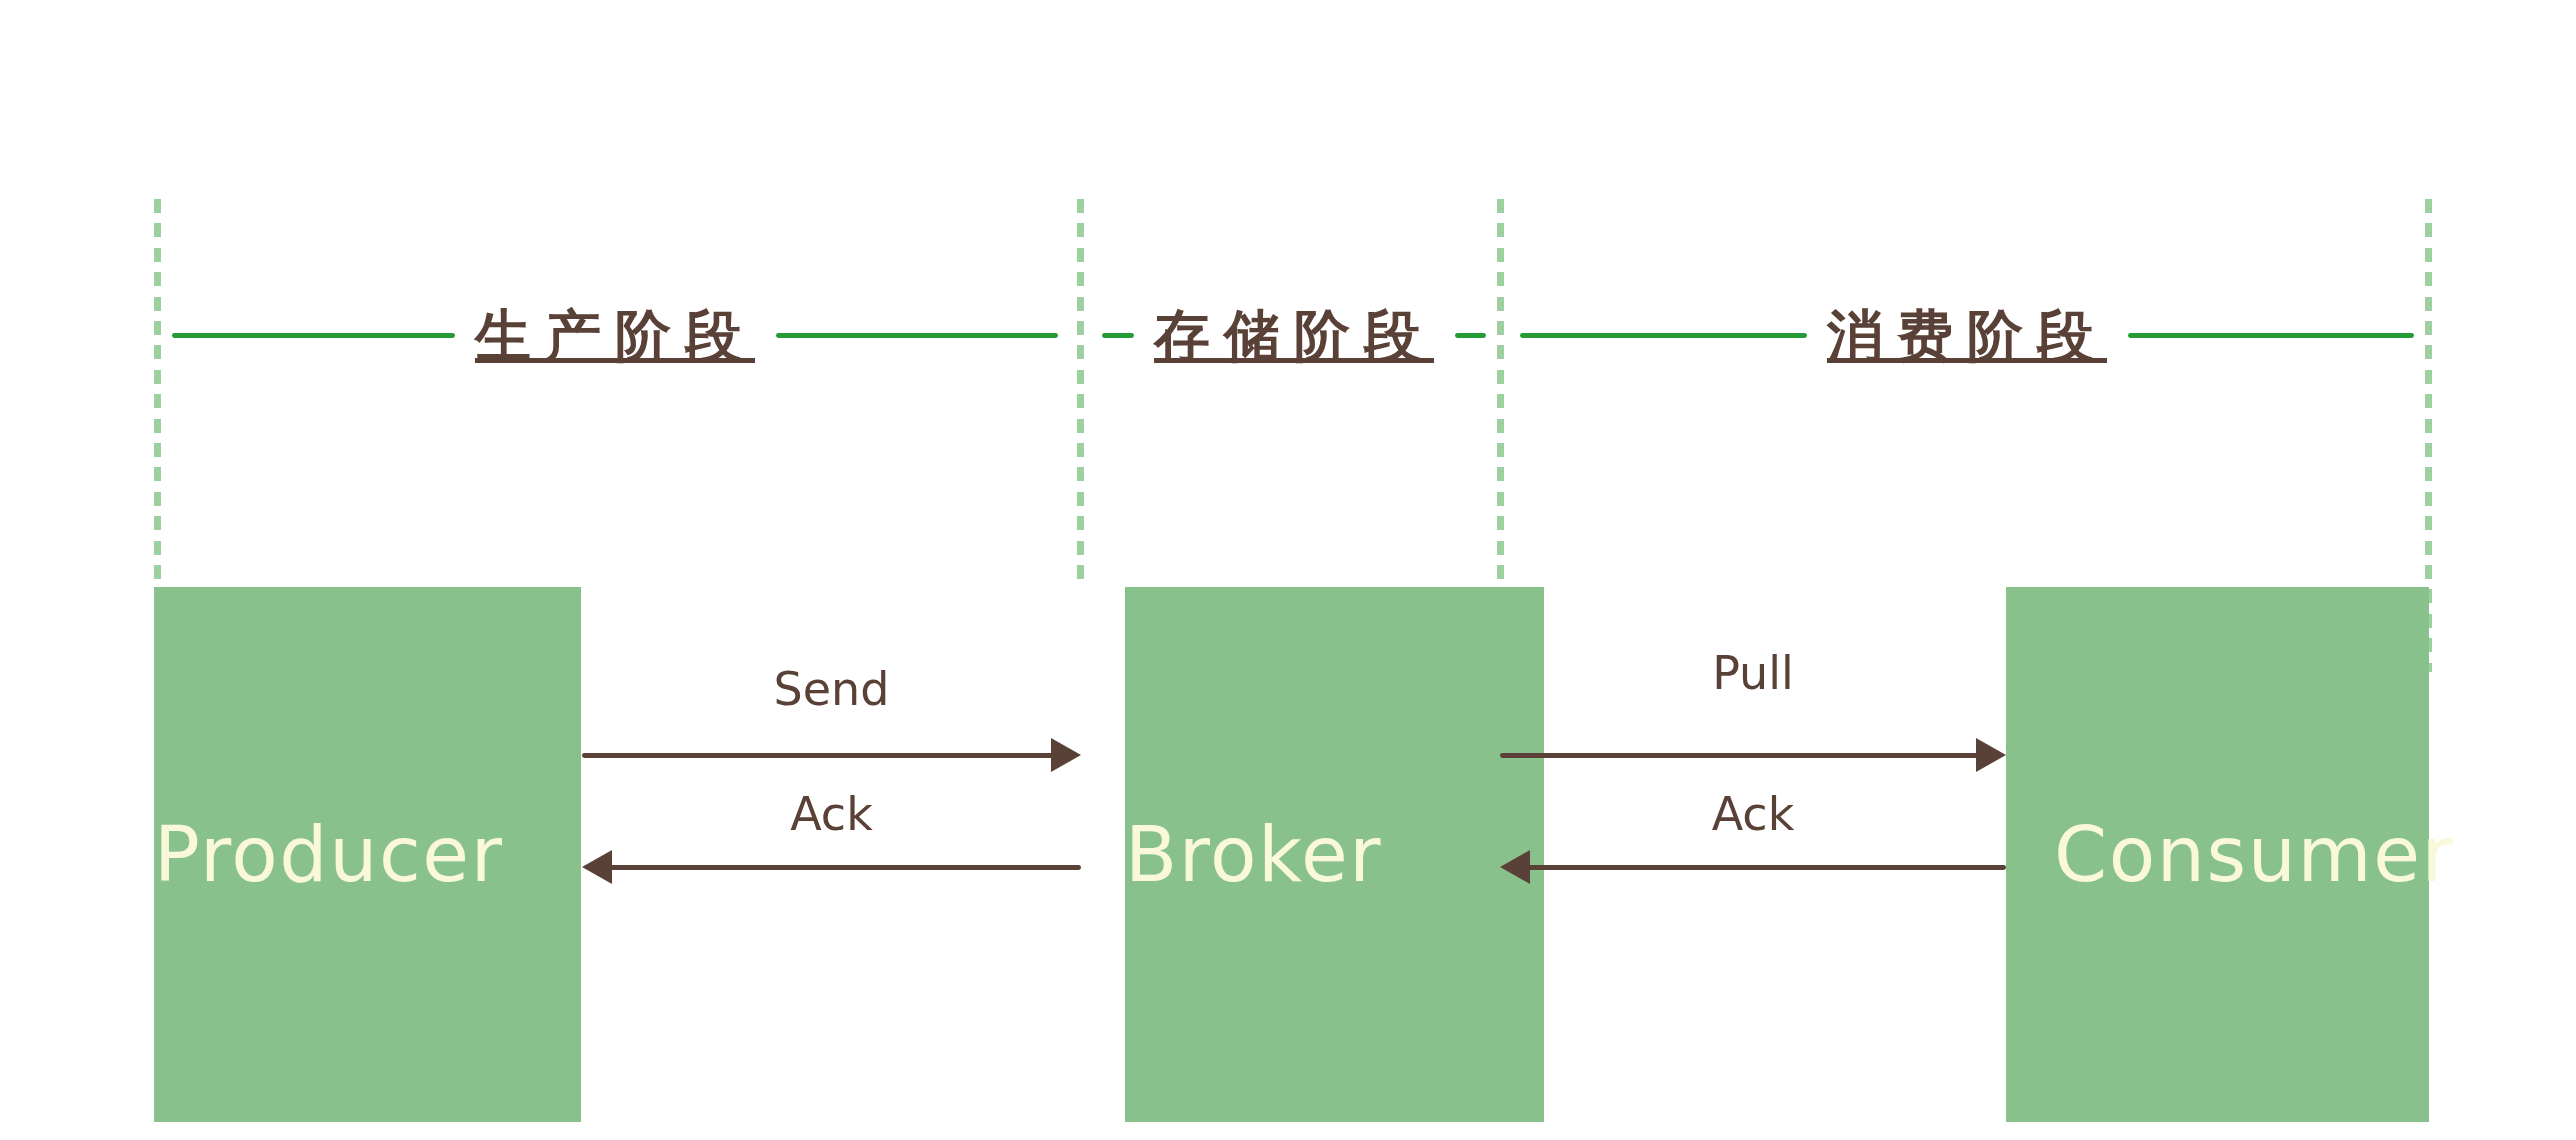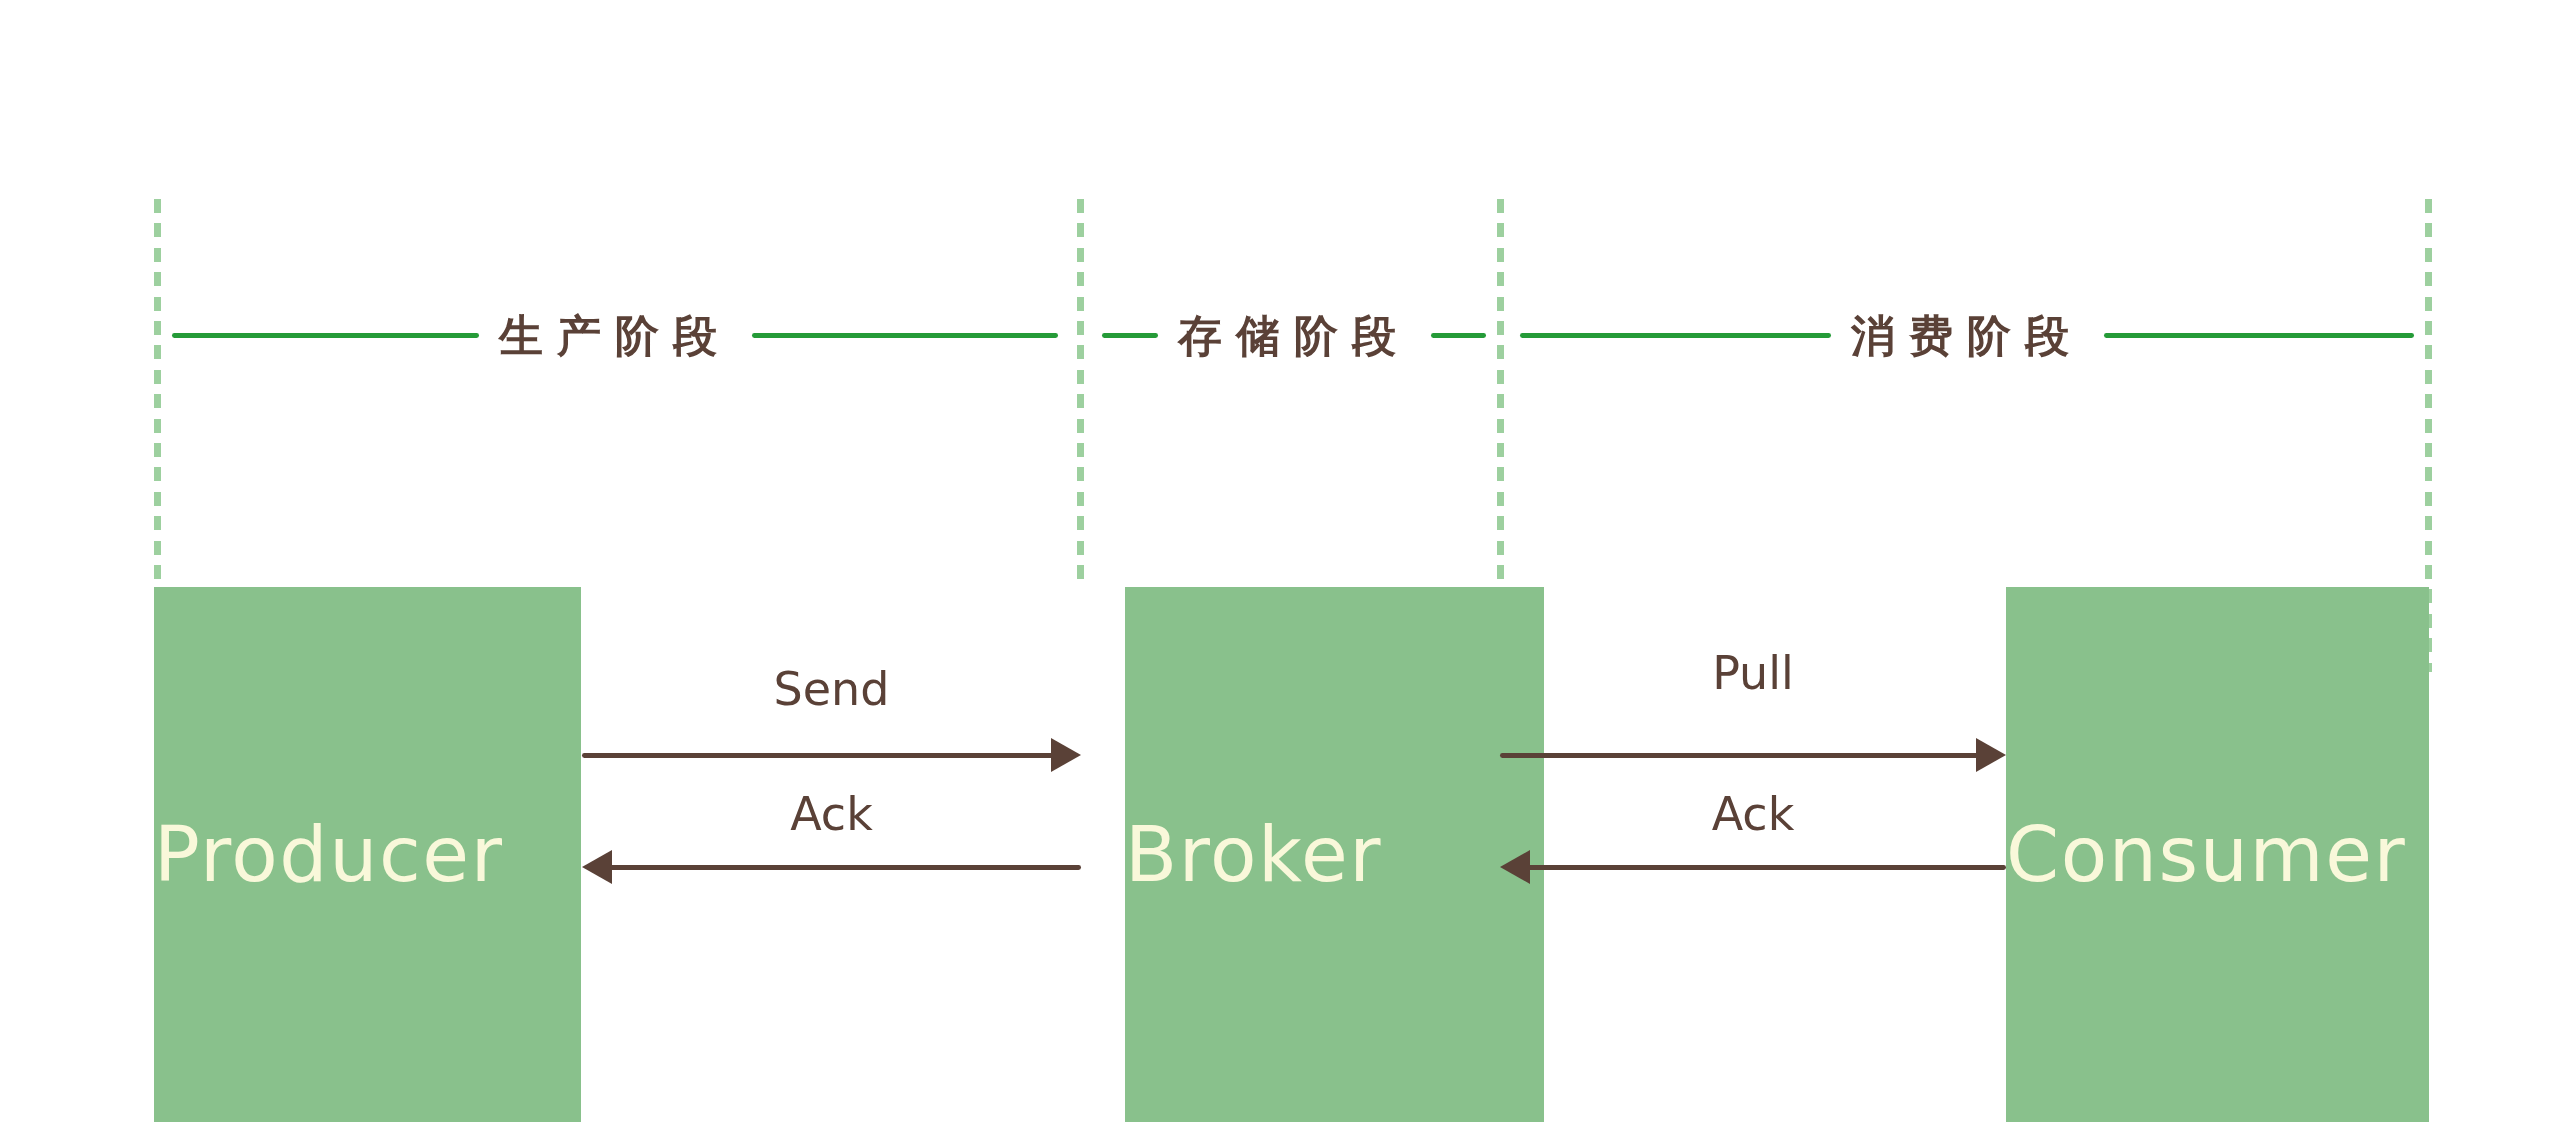--- a/index.html
+++ b/index.html
@@ -45,26 +45,27 @@
     z-index:2;
   }
   .phase-band .rule{
     flex:1;
     height:4.7px;
     border-radius:2.4px;
     background:var(--phase-line);
   }
   .phase-band .phase-label{
     margin:0 20.5px;
-    font-size:44px;
+    font-size:56px;
     letter-spacing:14px;
     line-height:1;
     color:var(--ink);
     white-space:nowrap;
     font-weight:bold;
+    text-decoration:underline;
   }
   .band1{left:172px;width:886px;}
   .band2{left:1102px;width:384px;}
   .band3{left:1520px;width:894px;}
   
   .node{
     position:absolute;
     top:587px;
     height:535px;
     background:var(--box-fill);
@@ -75,21 +76,21 @@
   }
   .node .node-label{
     color:var(--box-text);
     font-size:76px;
     letter-spacing:1.6px;
     line-height:1;
     white-space:nowrap;
   }
   .node.producer{left:154px;width:427px;}
   .node.broker{left:1081px;width:419px;margin-left:44px;}
-  .node.consumer{left:2006px;width:423px;}
+  .node.consumer{left:2006px;width:423px;padding-left:48px;}
   
   .arrow{
     position:absolute;
     height:35px;
     z-index:3;
   }
   .arrow .shaft{
     position:absolute;
     top:15px;
     height:4.7px;

